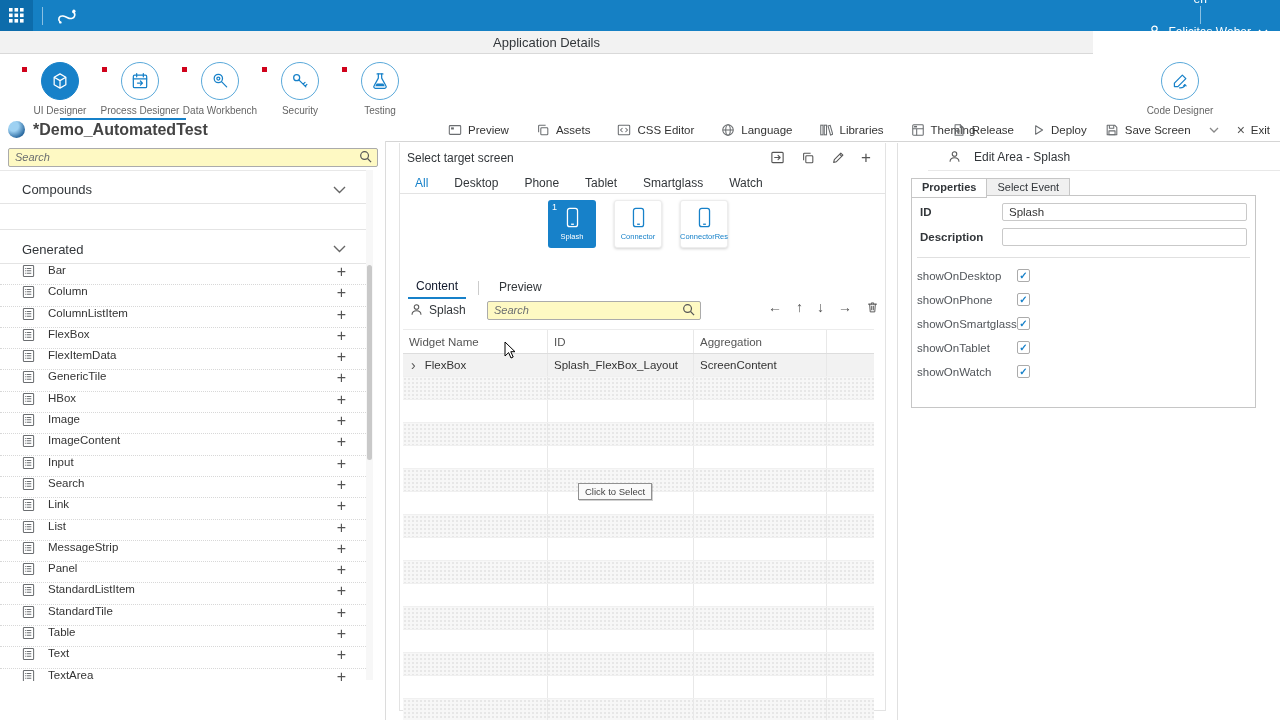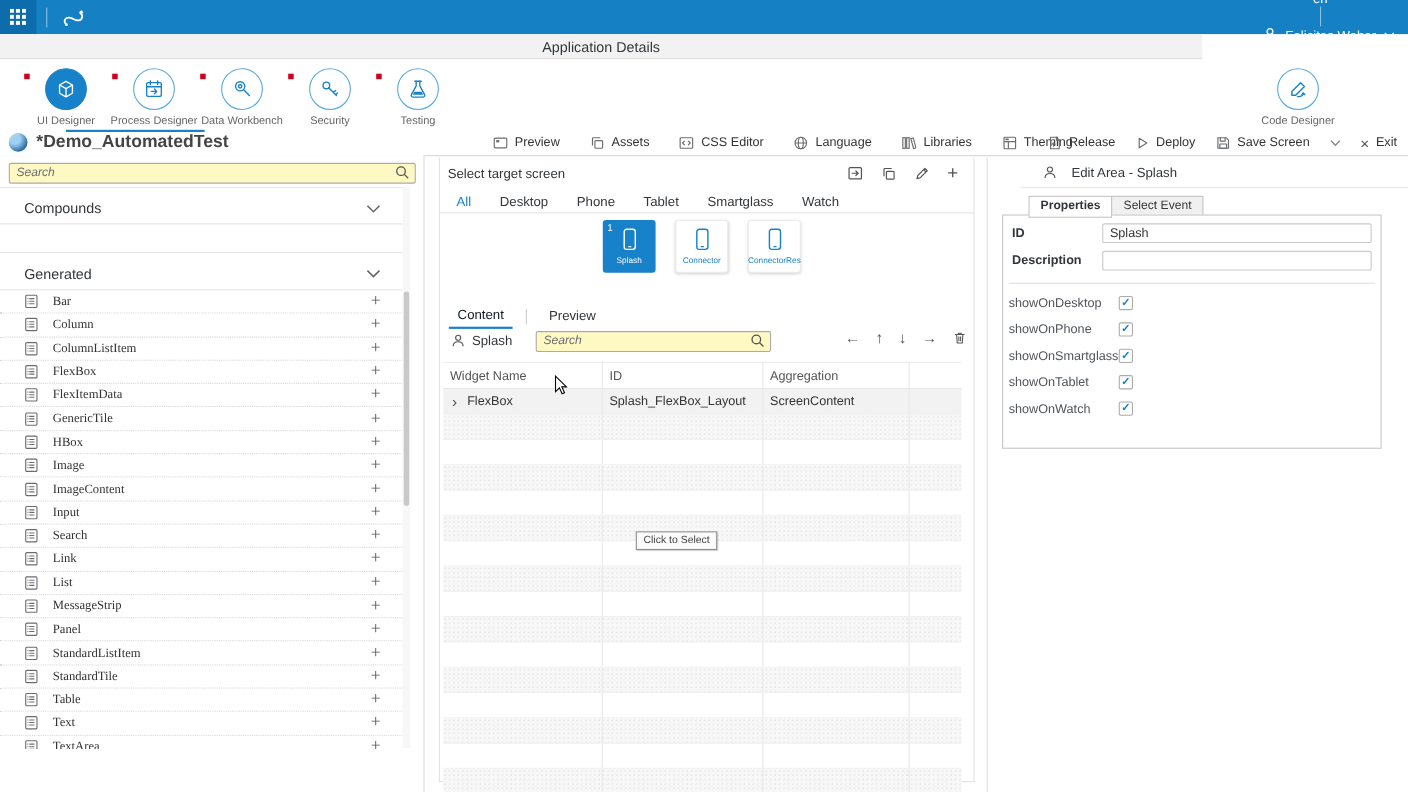--- a/index.html
+++ b/index.html
@@ -48,22 +48,22 @@
     font-family:"Liberation Sans",sans-serif;font-size:11px;color:#333;padding:0 24px 0 6px;outline:none;background:#fef9c3;}
   .s-input::placeholder{font-style:italic;color:#6a6d70;}
   .mag{position:absolute;right:6px;top:3px;color:#555;cursor:pointer;}
   .side-scroll{position:absolute;left:0;top:29px;width:366px;height:510px;overflow:hidden;border-top:1px solid #e8e8e8;}
   .side-track{position:absolute;left:366px;top:29px;width:7px;height:510px;background:#f7f7f7;}
   .side-thumb{position:absolute;left:1px;top:95px;width:5px;height:195px;background:#c9c9c9;border-radius:3px;cursor:pointer;}
   .section-head{height:27px;display:flex;align-items:center;padding:5px 20px 0 22px;border-bottom:1px solid #e4e4e4;
     font-size:13px;color:#32363a;cursor:pointer;}
   .section-head .chev{margin-left:auto;color:#666;}
   .section-empty{height:25px;border-bottom:1px solid #e4e4e4;}
-  .widget-item{height:21.3px;display:flex;align-items:center;padding:0 20px 0 22px;box-sizing:border-box;
-    border-bottom:1px dotted #d8d8d8;cursor:pointer;font-family:Liberation Serif, serif;}
+  .widget-item{height:21.3px;display:flex;align-items:flex-start;padding:0 20px 0 22px;box-sizing:border-box;
+    border-bottom:1px dotted #d8d8d8;cursor:pointer;}
   .widget-icon{color:#6a6d70;margin-right:13px;flex:none;}
   .widget-label{font-size:11.5px;color:#333;}
   .widget-plus{margin-left:auto;font-size:16px;color:#555;cursor:pointer;line-height:1;}
 
   
   .center-panel{position:absolute;left:399px;top:143px;width:487px;height:568px;box-sizing:border-box;background:#fff;
     border:1px solid #e3e3e3;border-top:none;}
   .cp-head{position:absolute;left:0;top:0;right:0;height:29px;display:flex;align-items:center;padding:0 14px 0 7px;
     font-size:12px;color:#32363a;}
   .cp-head-icons{margin-left:auto;display:flex;align-items:center;gap:16px;color:#555;}
@@ -103,21 +103,21 @@
     box-shadow:1px 1px 0 rgba(0,0,0,.18);font-size:9.5px;color:#444;padding:2px 6px;white-space:nowrap;}
   .cursor{position:absolute;left:104px;top:198px;pointer-events:none;}
 
   
   .right-panel{position:absolute;left:897px;top:143px;width:383px;height:577px;background:#fff;border-left:1px solid #e0e0e0;padding-left:30px;}
   .rp-head{height:27px;display:flex;align-items:center;padding-left:20px;margin-right:24px;
     font-size:12px;color:#32363a;border-bottom:1px solid #e8e8e8;}
   .rp-head .ic{color:#555;margin-right:13px;}
   .rp-tabs{position:absolute;left:13px;top:35px;display:flex;font-size:11px;}
   .rtab{padding:2px 10px 3px;border:1px solid #c6c6c6;background:#f0f0f0;color:#32363a;cursor:pointer;margin-right:-1px;}
-  .rtab.active{background:#fff;font-weight:bold;padding-bottom:4px;margin-bottom:-1px;z-index:2;position:relative;margin-left:24px;}
+  .rtab.active{background:#fff;font-weight:bold;padding-bottom:4px;margin-bottom:-1px;z-index:2;position:relative;}
   .rp-box{position:absolute;left:13px;top:52px;width:345px;height:213px;border:1px solid #c6c6c6;background:#fff;box-sizing:border-box;}
   .field-row{display:flex;align-items:center;margin:7px 8px 0 8px;}
   .field-label{width:82px;font-size:11.5px;font-weight:bold;color:#32363a;flex:none;}
   .field-input{flex:1;height:18px;box-sizing:border-box;border:1px solid #c9c9c9;border-radius:2px;
     font-family:"Liberation Sans",sans-serif;font-size:11.5px;color:#333;padding:0 6px;outline:none;}
   .rp-divider{border-top:1px solid #e0e0e0;margin:11px 5px 0 5px;}
   .cb-row{display:flex;align-items:center;margin:11px 8px 0 5px;font-size:11.5px;color:#51555a;}
   .cb-row.first{margin-top:9px;}
   .cb-label{width:100px;flex:none;}
   .checkbox{width:13px;height:13px;box-sizing:border-box;border:1px solid #ababab;border-radius:2px;background:#fff;

